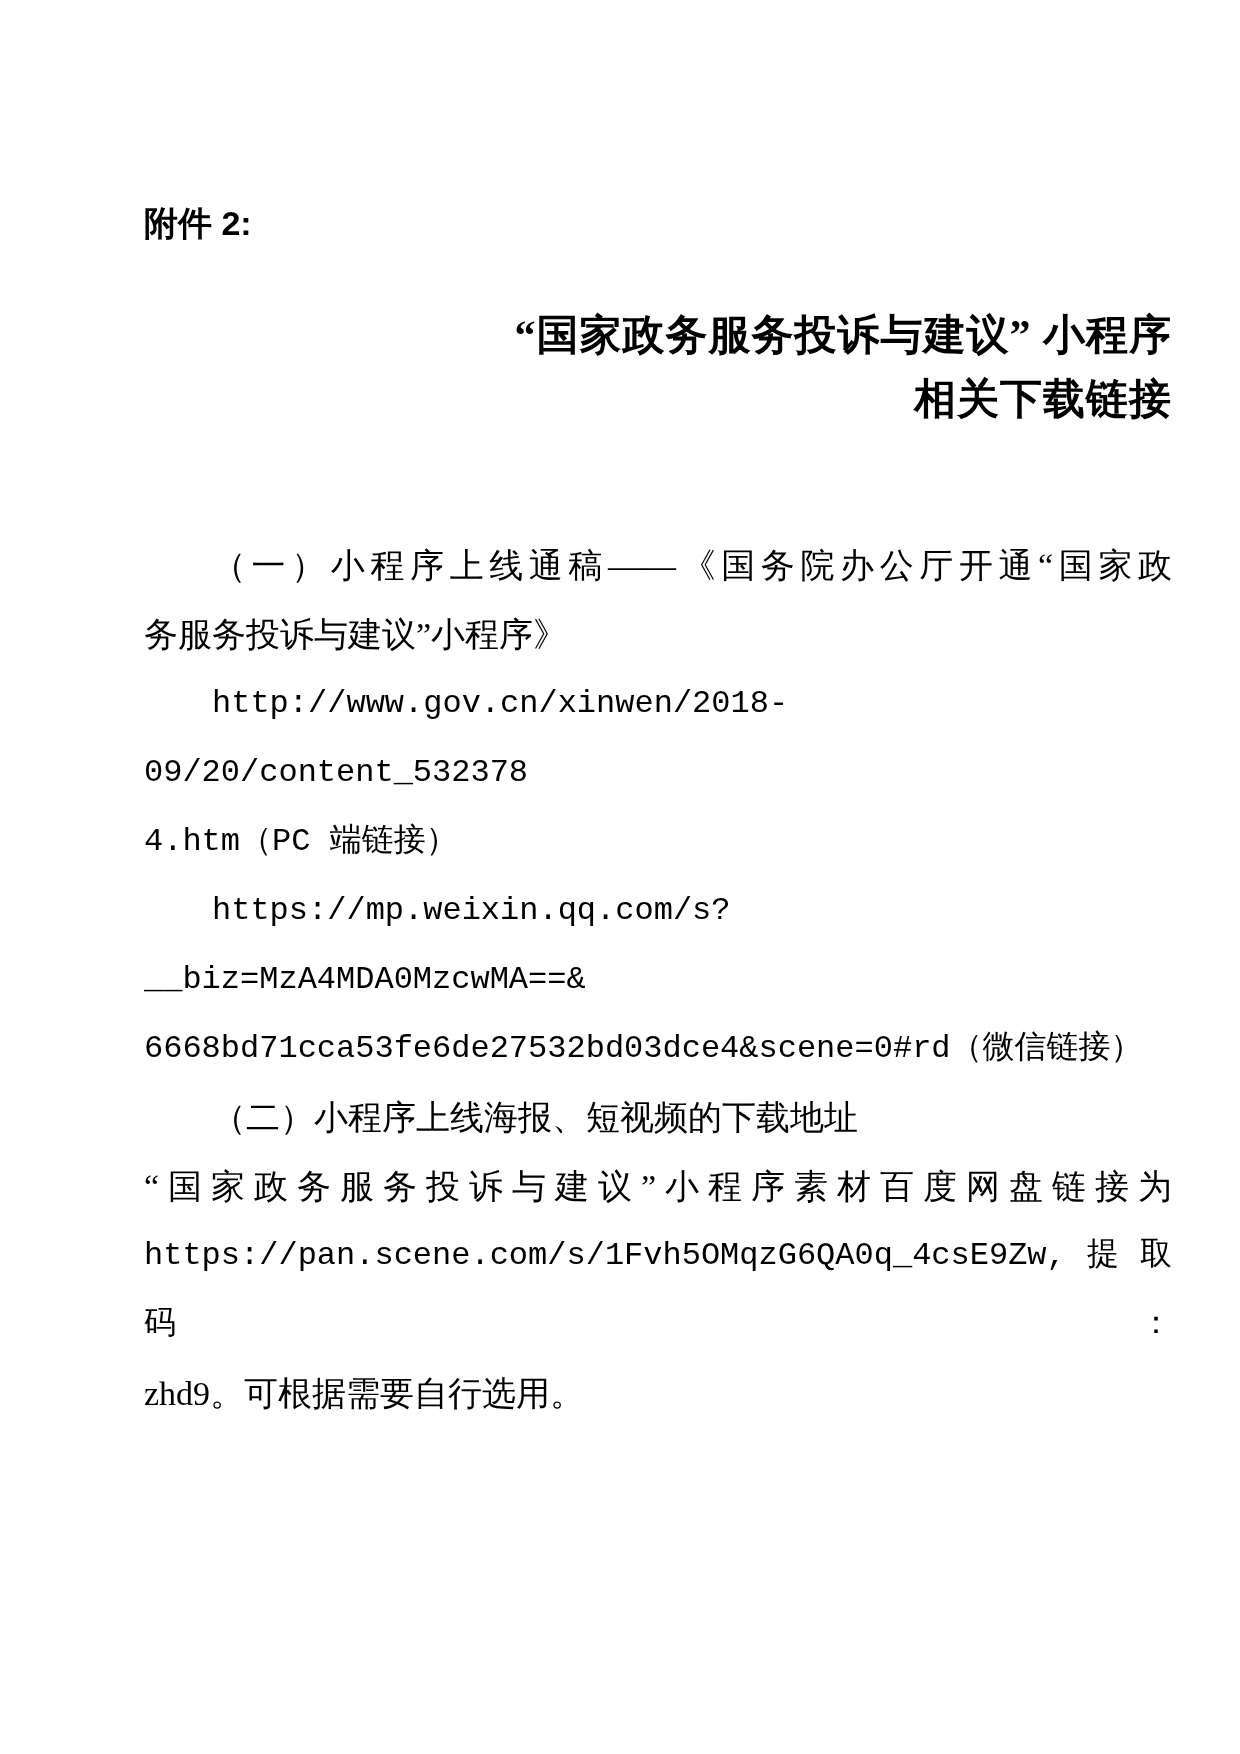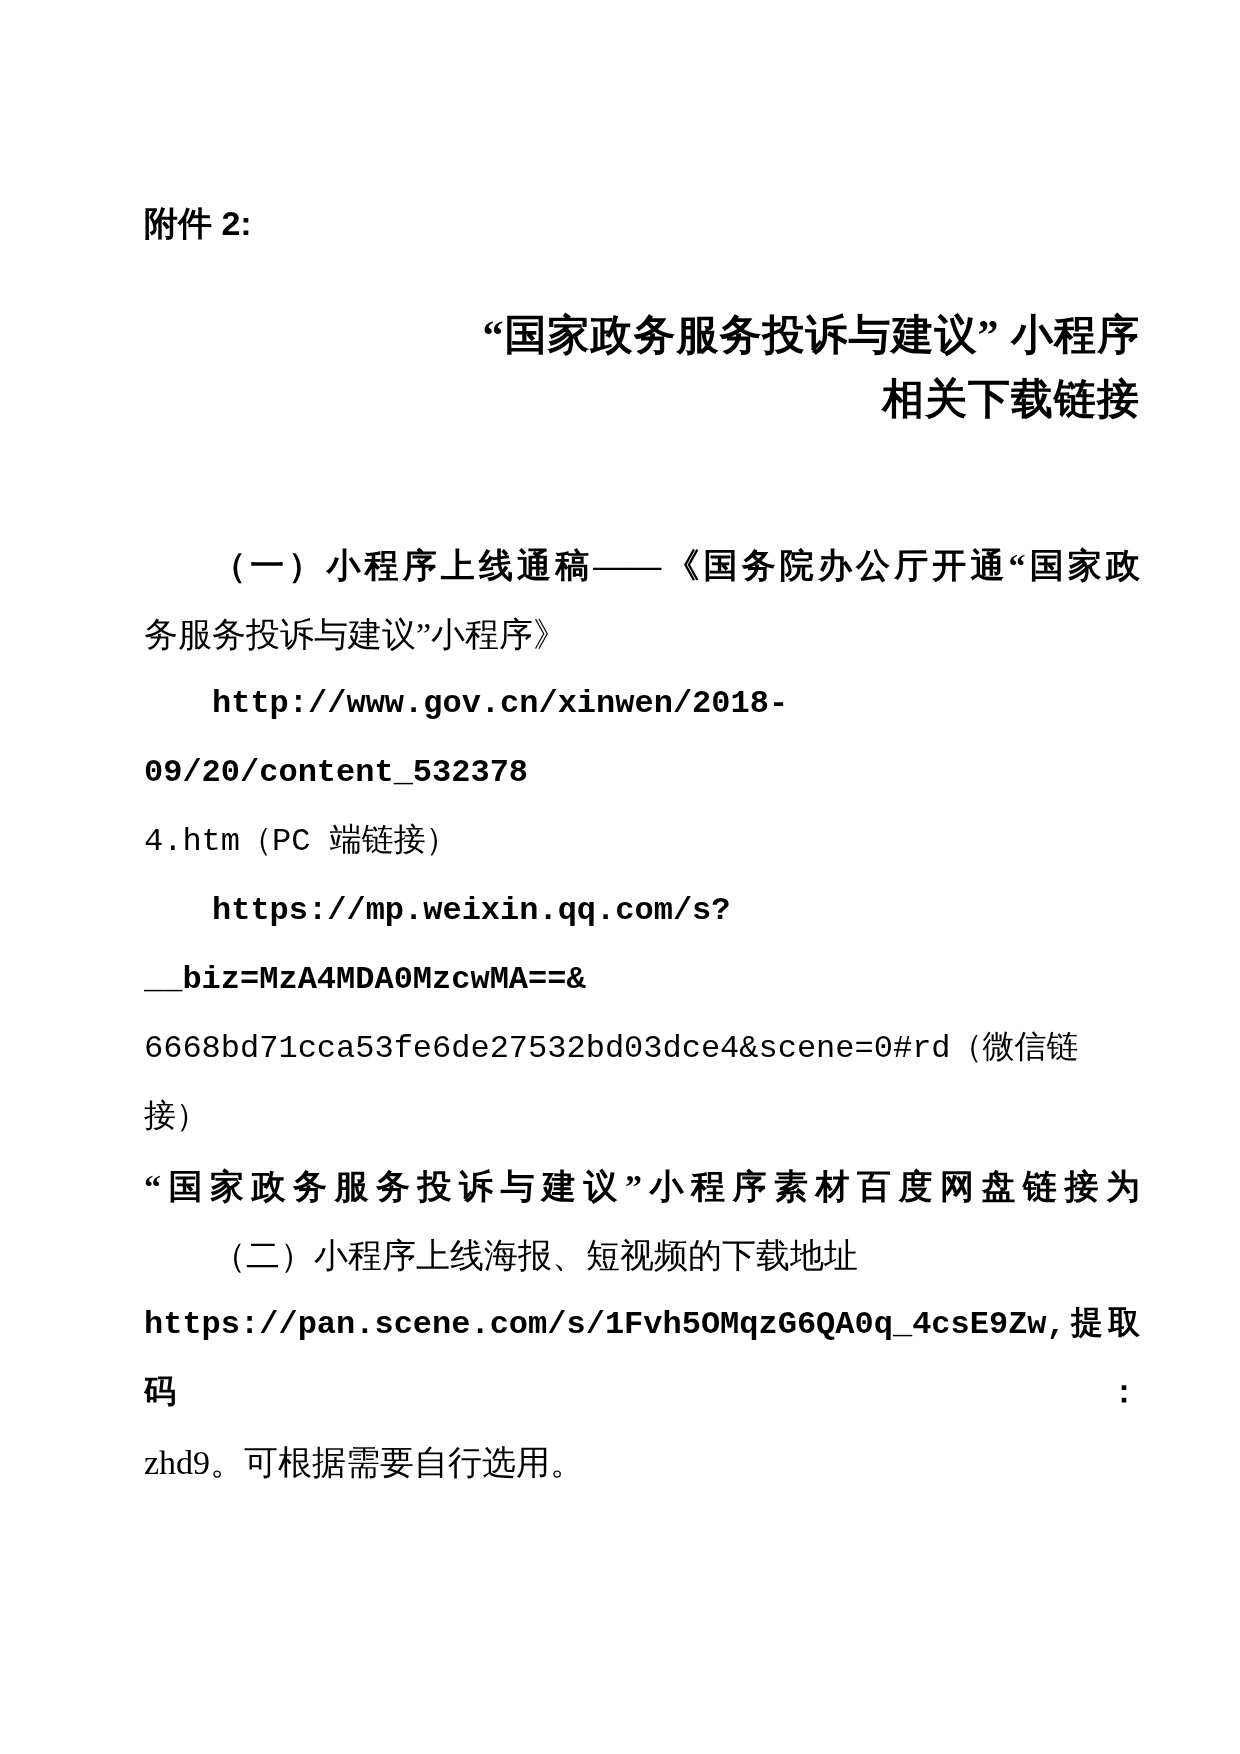--- a/index.html
+++ b/index.html
@@ -7,21 +7,21 @@
     padding: 0;
     background: #ffffff;
   }
   .page {
     position: relative;
     width: 1240px;
     height: 1754px;
     background: #ffffff;
     color: #000000;
     box-sizing: border-box;
-    padding: 203px 100px 0 144px;
+    padding: 203px 68px 0 144px;
     overflow: hidden;
   }
   .attachment-label {
     font-family: "Liberation Sans", "DejaVu Sans", sans-serif;
     font-weight: bold;
     font-size: 34px;
     line-height: 40px;
     text-align: left;
   }
   .doc-title {
@@ -48,21 +48,20 @@
   .mono {
     font-family: "Liberation Mono", "DejaVu Sans Mono", monospace;
     font-size: 32px;
   }
   .indent {
     text-indent: 68px;
   }
   .fill {
     text-align: justify;
     text-align-last: justify;
-    font-weight: bold;
   }
 </style>
 </head>
 <body>
 
 <div class="page">
 
   <div class="attachment-label">附件 2:</div>
 
   <div class="doc-title">
@@ -70,19 +69,19 @@
     <div>相关下载链接</div>
   </div>
 
   <div class="body-text">
     <div class="line cn indent fill">（一）小程序上线通稿——《国务院办公厅开通“国家政</div>
     <div class="line cn">务服务投诉与建议”小程序》</div>
     <div class="line mono indent fill">http://www.gov.cn/xinwen/2018-09/20/content_532378</div>
     <div class="line mono">4.htm（PC 端链接）</div>
     <div class="line mono indent fill">https://mp.weixin.qq.com/s?__biz=MzA4MDA0MzcwMA==&amp;</div>
     <div class="line mono">6668bd71cca53fe6de27532bd03dce4&amp;scene=0#rd（微信链接）</div>
+    <div class="line cn indent">（二）小程序上线海报、短视频的下载地址</div>
     <div class="line cn fill">“国家政务服务投诉与建议”小程序素材百度网盘链接为</div>
-    <div class="line cn indent">（二）小程序上线海报、短视频的下载地址</div>
     <div class="line mono fill">https://pan.scene.com/s/1Fvh5OMqzG6QA0q_4csE9Zw,提取码：</div>
     <div class="line cn">zhd9。可根据需要自行选用。</div>
   </div>
 
 </div>
 
 </body></html>

